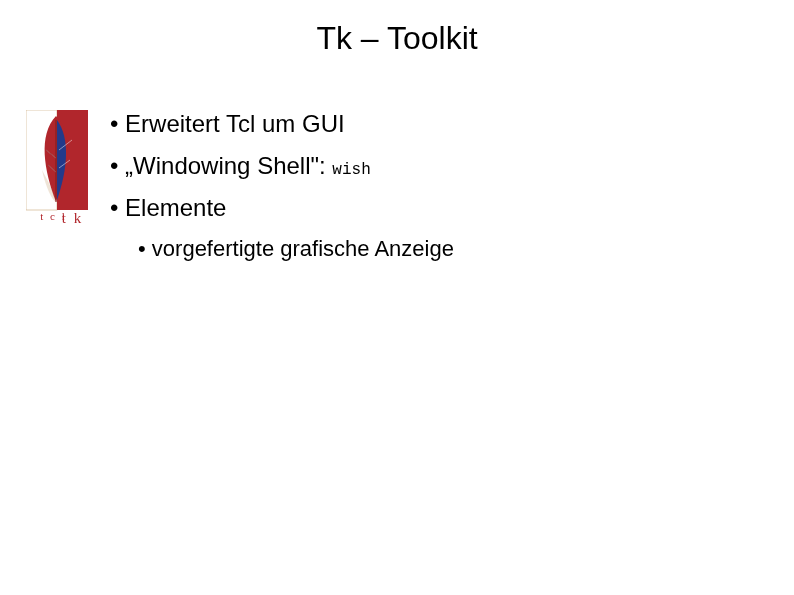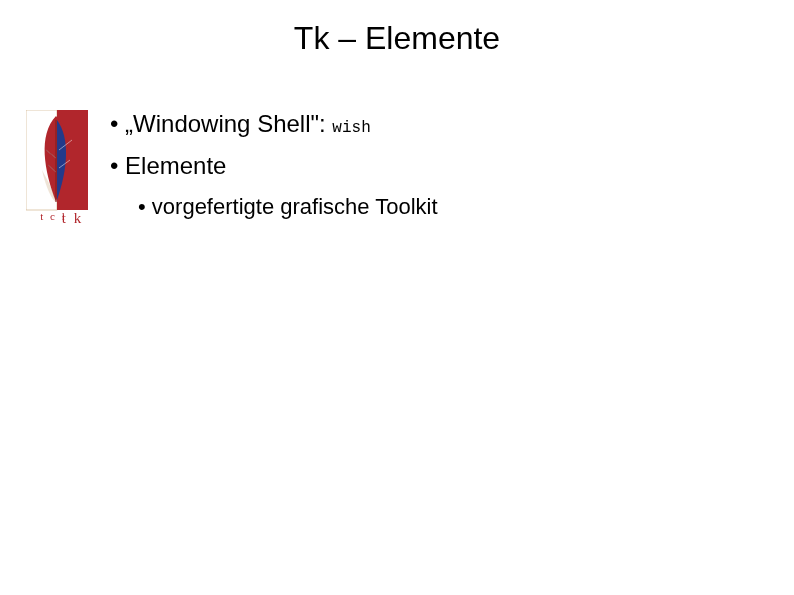--- a/index.html
+++ b/index.html
@@ -55,21 +55,21 @@
   }
   .bullet::before {
     content: "• ";
   }
 </style>
 </head>
 <body>
 
 <div class="slide">
 
-  <div class="title">Tk – Elemente</div>
+  <div class="title">Tk – Toolkit</div>
 
   <div class="logo">
     <svg viewBox="0 0 62 118" width="62" height="118">
 
       <rect x="0" y="0" width="31" height="100" fill="#ffffff" stroke="#c9a77b" stroke-width="0.6"></rect>
 
       <rect x="31" y="0" width="31" height="100" fill="#b1262c"></rect>
 
       <path d="M30 6 C12 25 18 60 30 92 C40 58 50 26 30 6 Z" fill="#b1262c"></path>
 
@@ -84,25 +84,26 @@
       <text x="15" y="114" text-anchor="middle" font-family="Georgia, 'Times New Roman', serif" font-size="12" fill="#b1262c" letter-spacing="2"> </text>
       <text x="46" y="114" text-anchor="middle" font-family="Georgia, 'Times New Roman', serif" font-size="12" fill="#b1262c" letter-spacing="2"> </text>
     </svg>
     
     <div style="position:absolute; left:12px; top:100px; width:31px; text-align:center; font-family:Georgia,'Times New Roman',serif; font-size:11px; color:#b1262c; letter-spacing:2px;">t c l</div>
     <div style="position:absolute; left:31px; top:100px; width:31px; text-align:center; font-family:Georgia,'Times New Roman',serif; font-size:15px; color:#b1262c; letter-spacing:2px;">t k</div>
   </div>
 
   <div class="content">
 
+    <div class="b1 bullet">Erweitert Tcl um GUI</div>
 
     <div class="b1">
       <span class="bullet">„Windowing Shell": </span><span class="mono">wish</span>
     </div>
 
     <div class="b1 bullet">Elemente</div>
-    <div class="b2 bullet">vorgefertigte  grafische Toolkit</div>
+    <div class="b2 bullet">vorgefertigte  grafische Anzeige</div>
 
 
 
   </div>
 
 </div>
 
 </body></html>

